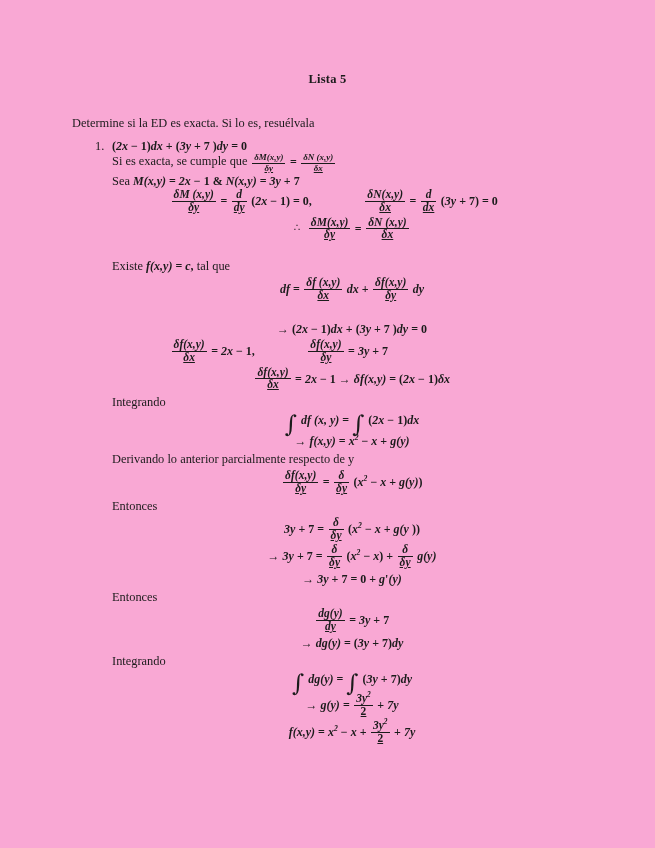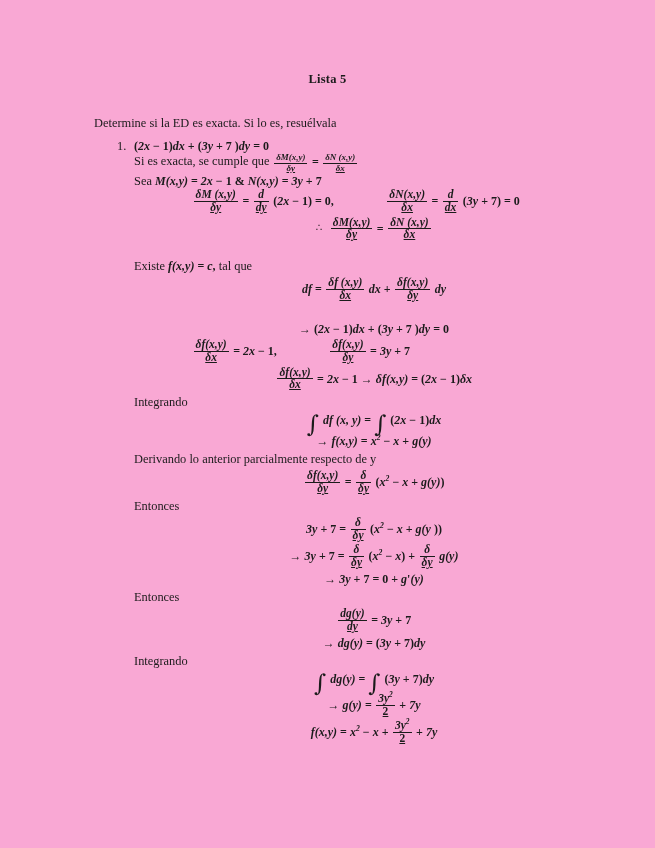--- a/index.html
+++ b/index.html
@@ -32,21 +32,21 @@
     text-align: center;
     font-size: 12.5px;
     font-weight: bold;
     letter-spacing: 0.2px;
   }
 
   
   .body-block {
     position: absolute;
     top: 116px;
-    left: 94px;
+    left: 72px;
     width: 520px;
   }
 
   .lead-line {
     font-size: 12.4px;
     margin-bottom: 8px;
     white-space: nowrap;
   }
 
   .item {

